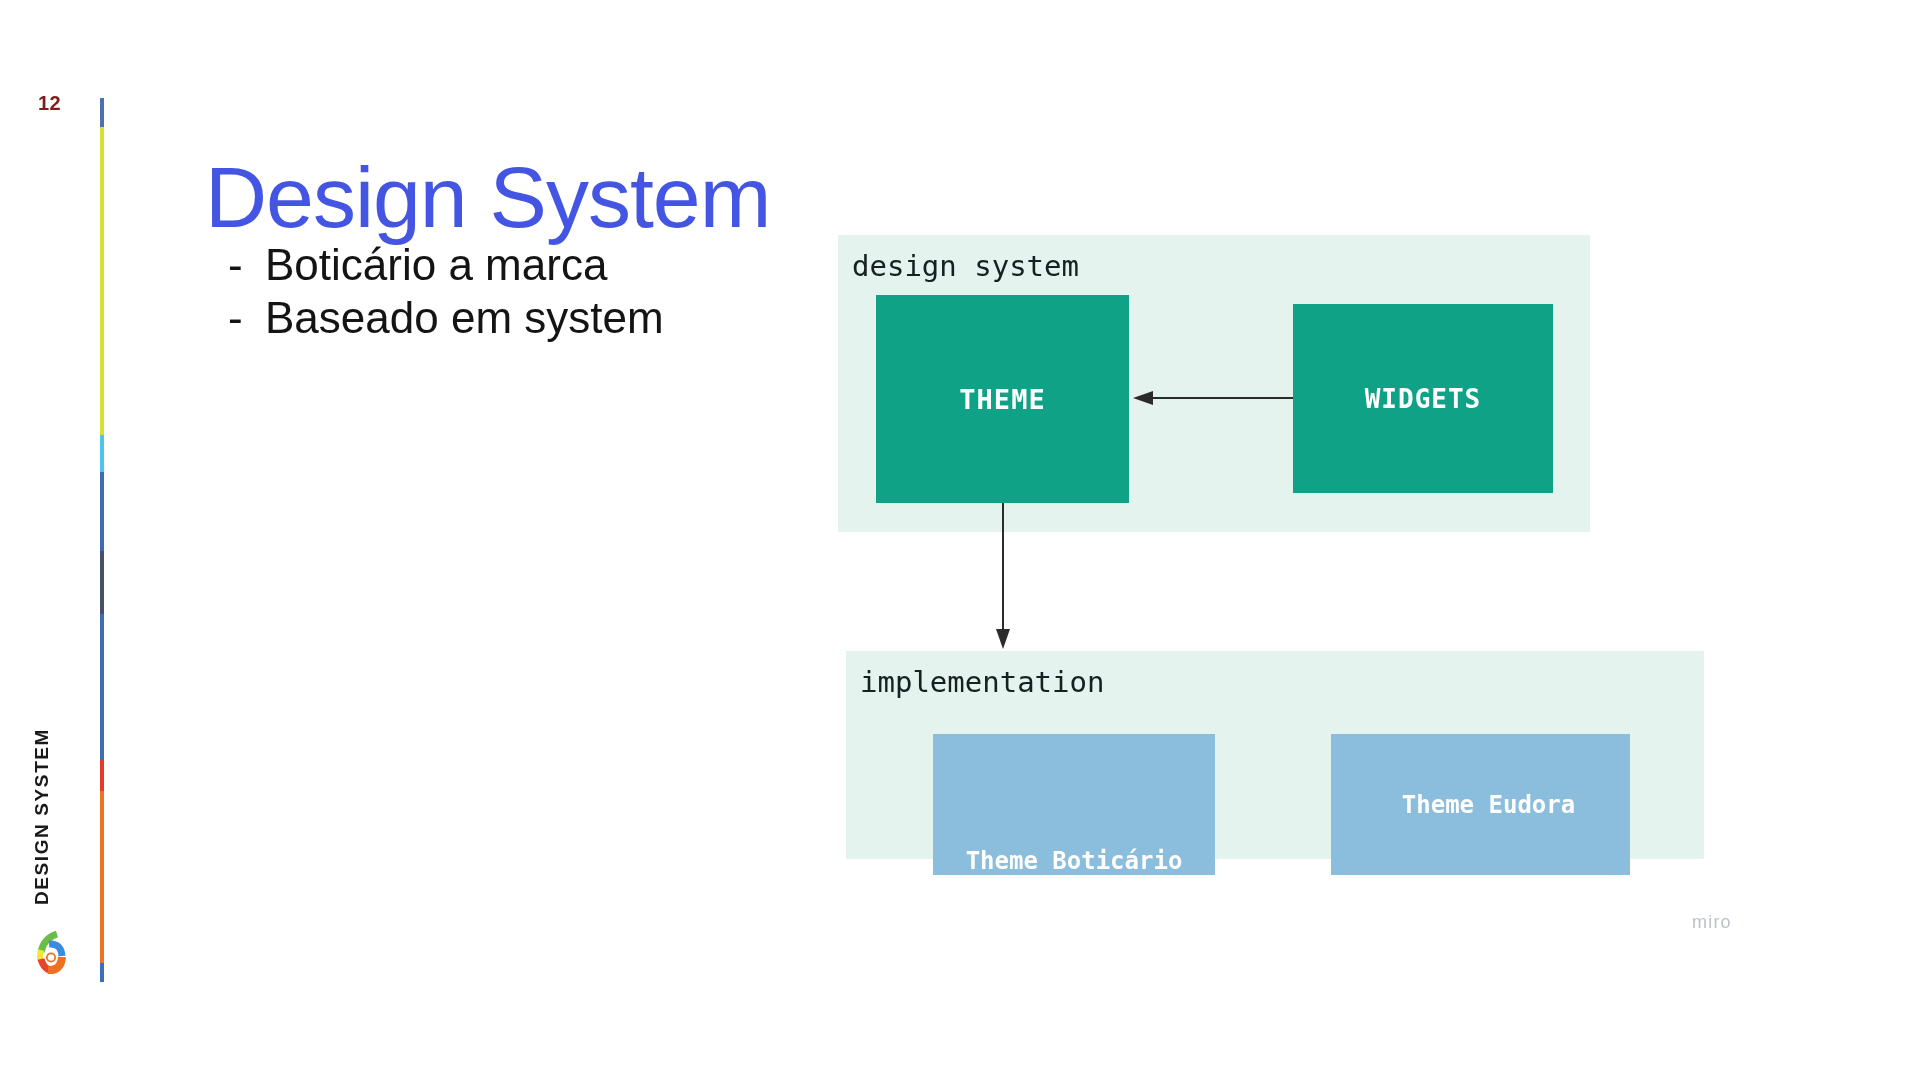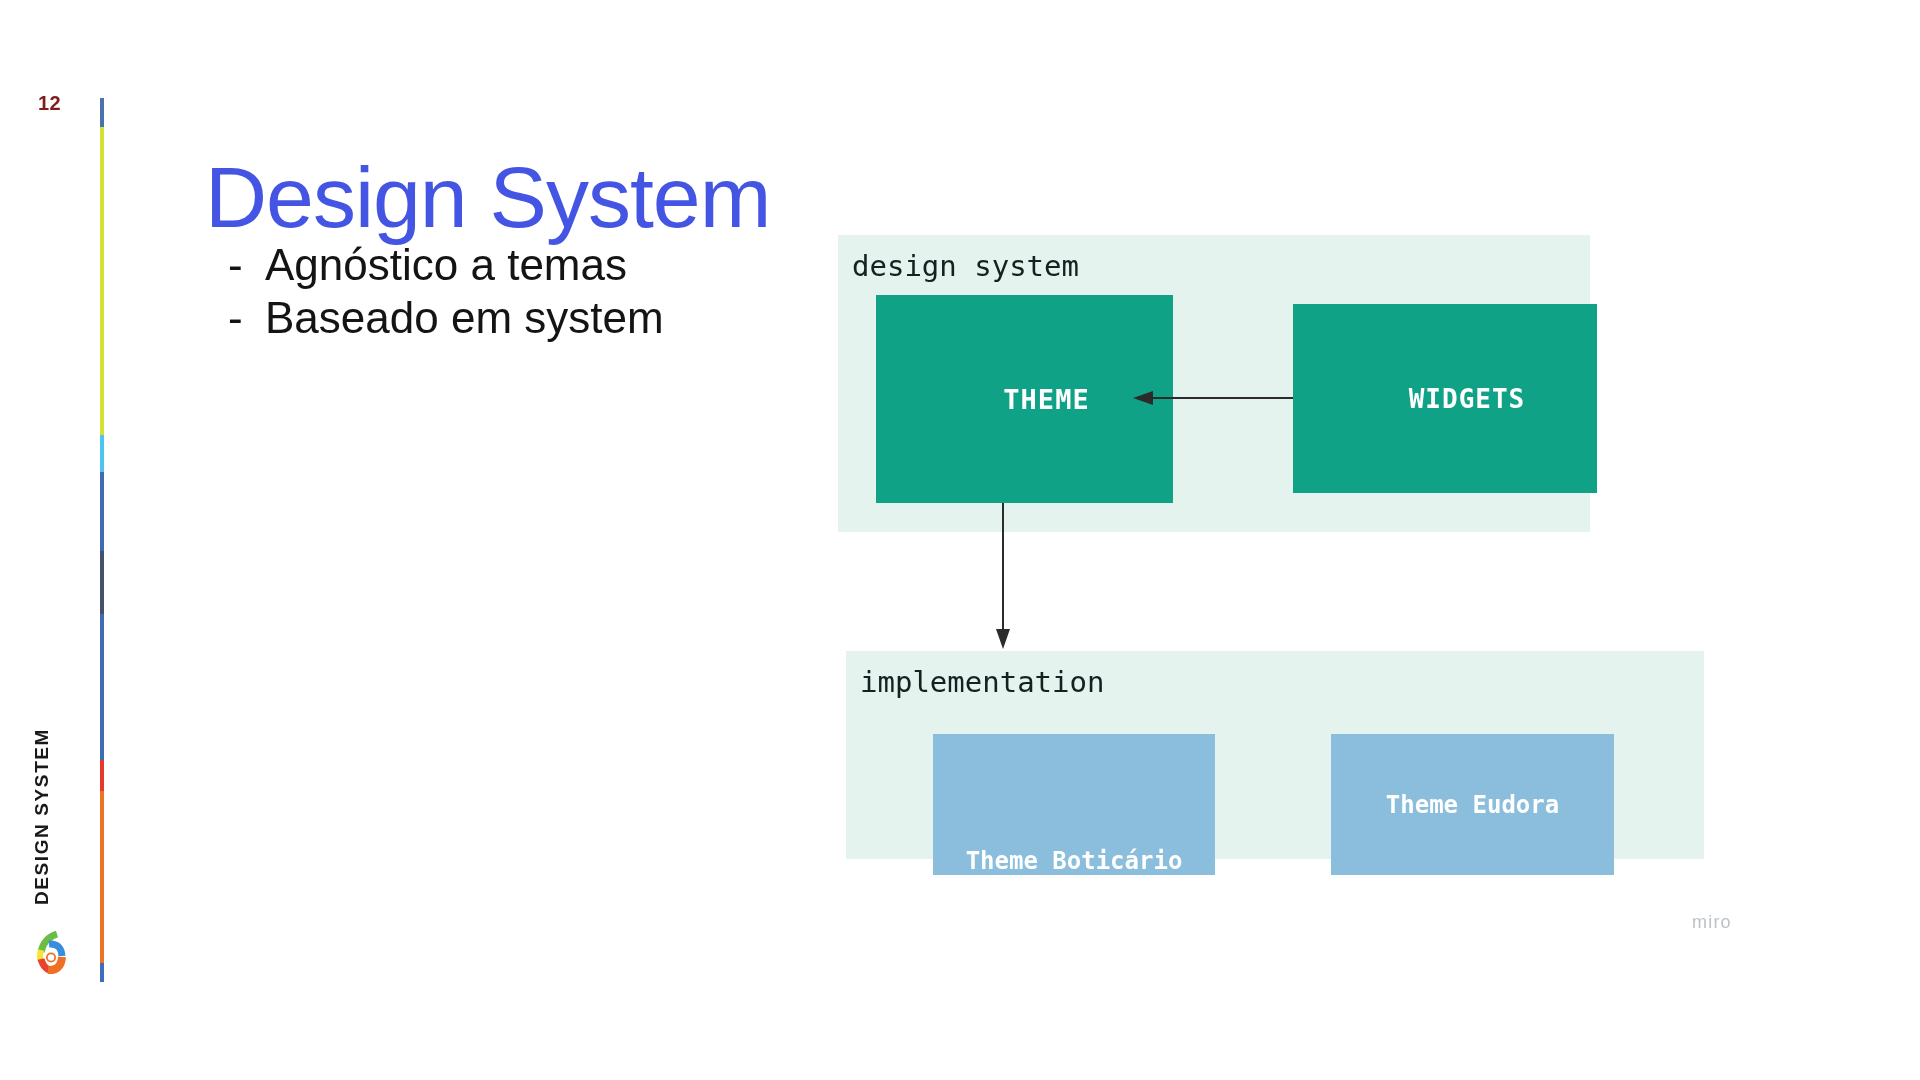--- a/index.html
+++ b/index.html
@@ -32,26 +32,26 @@
   
   .panel{position:absolute;background:var(--c-panel);}
   .panel-design{left:838px;top:235px;width:752px;height:297px;}
   .panel-impl{left:846px;top:651px;width:858px;height:208px;}
   .panel-label{position:absolute;left:14px;top:14px;
                font-family:"DejaVu Sans Mono",monospace;font-size:29px;
                color:var(--c-label);}
   .node{position:absolute;display:flex;align-items:center;justify-content:center;
         font-family:"DejaVu Sans Mono",monospace;font-weight:700;
         color:var(--c-node_text);}
-  .node-teal{background:var(--c-teal);padding-left:44px;}
+  .node-teal{background:var(--c-teal);}
   .node-blue{background:var(--c-blue_node);}
   .node-theme{left:876px;top:295px;width:253px;height:208px;font-size:27px;letter-spacing:1px;}
   .node-widgets{left:1293px;top:304px;width:260px;height:189px;font-size:26px;letter-spacing:1px;}
   .node-boticario{left:933px;top:734px;width:282px;height:141px;font-size:24px;align-items:flex-end;}
-  .node-eudora{left:1331px;top:734px;width:283px;height:141px;font-size:24px;}
+  .node-eudora{left:1331px;top:734px;width:283px;height:141px;font-size:24px;padding-left:16px;}
 
   .arrows{position:absolute;left:0;top:0;width:1920px;height:1080px;pointer-events:none;}
   .arrows line{stroke:var(--c-arrow);stroke-width:2;}
   .arrows polygon{fill:var(--c-arrow);}
 
   .watermark{position:absolute;left:1692px;top:912px;font-size:18px;font-weight:400;
              letter-spacing:1.2px;color:var(--c-watermark);}
 </style>
 </head>
 <body>
@@ -80,21 +80,21 @@
     <path d="M15,14 Q27,13 28,26" fill="none" stroke="#3A8DDE" stroke-width="7"></path>
     <circle cx="17" cy="27.5" r="5" fill="#F07023"></circle>
     <circle cx="17" cy="27.5" r="3.2" fill="#ffffff"></circle>
   </svg>
 
   <h1 class="title">Design System</h1>
 
   <div class="bullets">
     <div class="bullet-row">
       <span class="bullet-dash">-</span>
-      <span>Agnóstico a temas</span>
+      <span>Boticário a marca</span>
     </div>
     <div class="bullet-row">
       <span class="bullet-dash">-</span>
       <span>Baseado em system</span>
     </div>
   </div>
 
   <div class="panel panel-design">
     <div class="panel-label">design system</div>
   </div>

